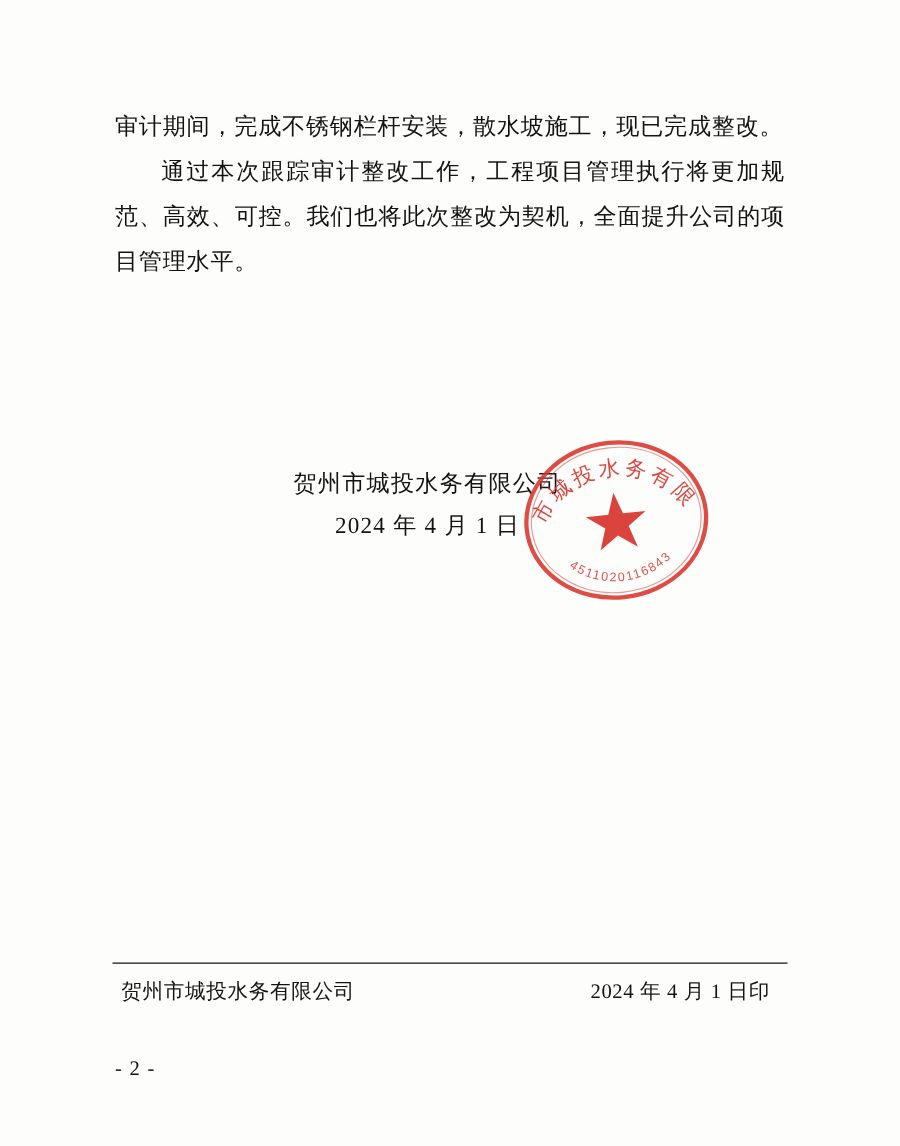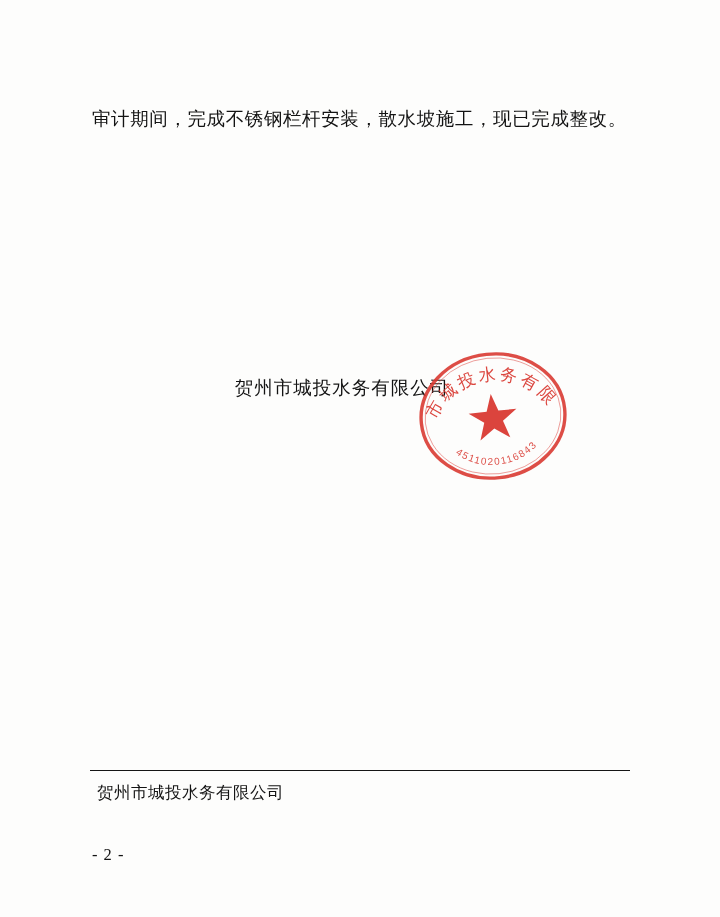--- a/index.html
+++ b/index.html
@@ -21,21 +21,21 @@
     left: 0;
     top: 0;
     width: 720px;
     height: 917px;
     background: #fdfdfc;
   }
 
   .content {
     position: absolute;
     left: 92px;
-    top: 101px;
+    top: 84px;
     width: 536px;
   }
 
   .para {
     font-size: 18.5px;
     line-height: 36px;
     letter-spacing: 0.6px;
     text-align: justify;
     text-justify: inter-ideograph;
     margin: 0 0 0 0;
@@ -106,24 +106,26 @@
     color: #131313;
   }
 </style>
 </head>
 <body>
 
 <div class="page">
 
   <div class="content">
     <p class="para">审计期间，完成不锈钢栏杆安装，散水坡施工，现已完成整改。</p>
+    <p class="para indent">通过本次跟踪审计整改工作，工程项目管理执行将更加规范、高效、可控。我们也将此次整改为契机，全面提升公司的项目管理水平。</p>
   </div>
 
   <div class="sig-block">
     <div class="sig-line">贺州市城投水务有限公司</div>
+    <div class="sig-line">2024 年 4 月 1 日</div>
   </div>
 
   <div class="seal">
     <svg width="160" height="160" viewBox="0 0 160 160" xmlns="http://www.w3.org/2000/svg">
       <g transform="rotate(-6 80 80)">
         <ellipse cx="80" cy="80" rx="72" ry="62" fill="none" stroke="#d8342c" stroke-width="3.4" opacity="0.88"></ellipse>
         <ellipse cx="80" cy="80" rx="68" ry="58" fill="none" stroke="#d8342c" stroke-width="0.9" opacity="0.5"></ellipse>
         <path id="sealTop" d="M 20 86 A 62 56 0 0 1 140 86" fill="none"></path>
         <text font-family="'Liberation Serif', serif" font-size="17" fill="#d8342c" opacity="0.9" letter-spacing="3">
           <textPath href="#sealTop" startOffset="50%" text-anchor="middle">贺州市城投水务有限公司</textPath>
@@ -133,17 +135,18 @@
           <textPath href="#sealBottom" startOffset="50%" text-anchor="middle">4511020116843</textPath>
         </text>
         <polygon points="80,58 85.9,75.2 104,75.2 89.4,85.8 95,103 80,92.5 65,103 70.6,85.8 56,75.2 74.1,75.2" fill="#d8342c" opacity="0.92"></polygon>
       </g>
     </svg>
   </div>
 
   <div class="footer-rule"></div>
   <div class="footer-row">
     <span class="footer-left">贺州市城投水务有限公司</span>
+    <span class="footer-right">2024 年 4 月 1 日印</span>
   </div>
 
   <div class="page-number">- 2 -</div>
 
 </div>
 
 </body></html>

